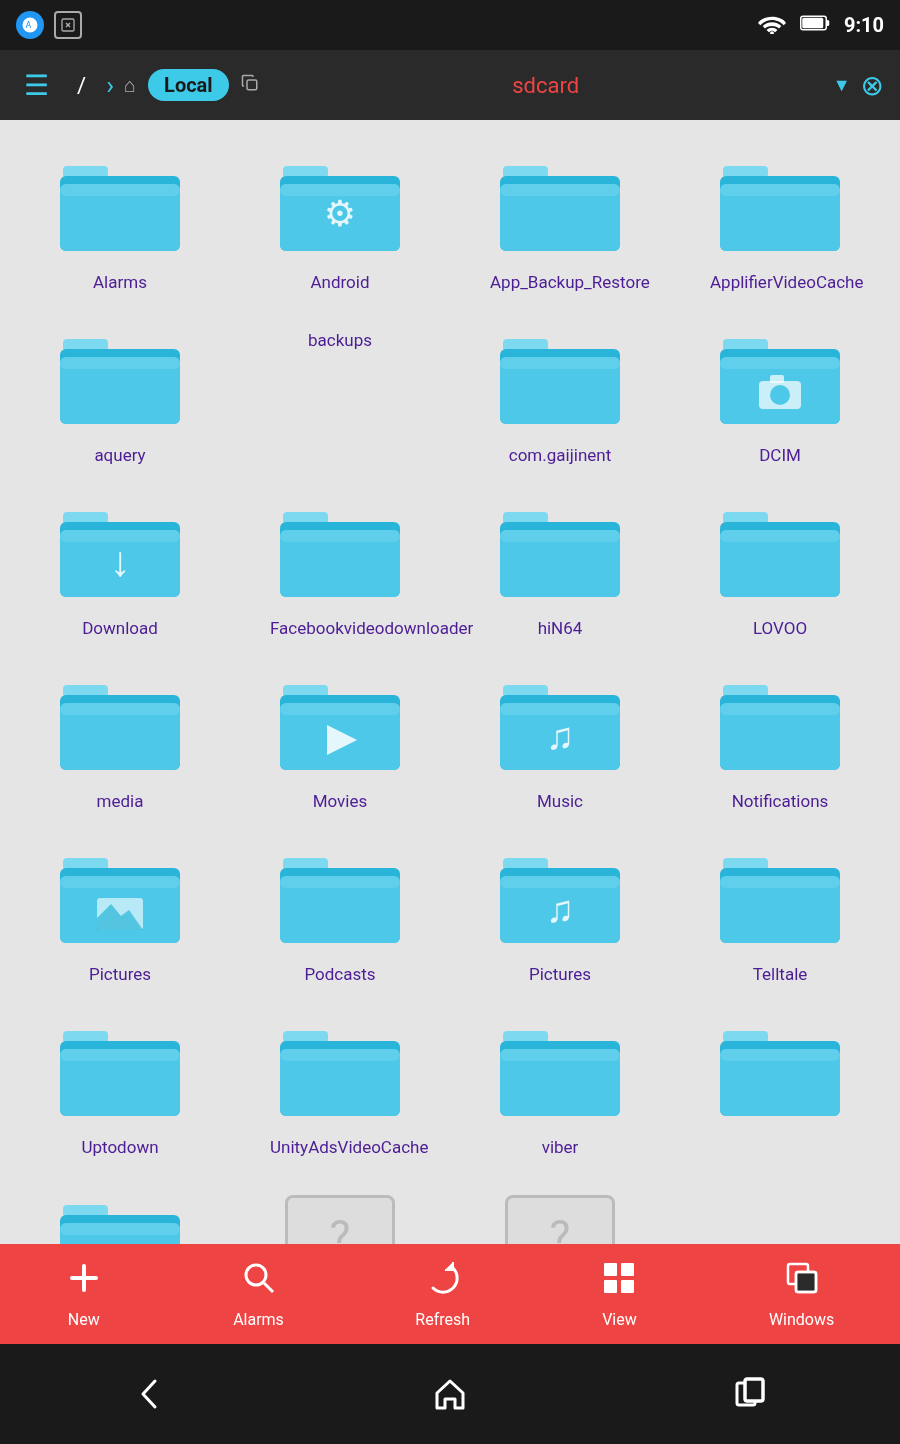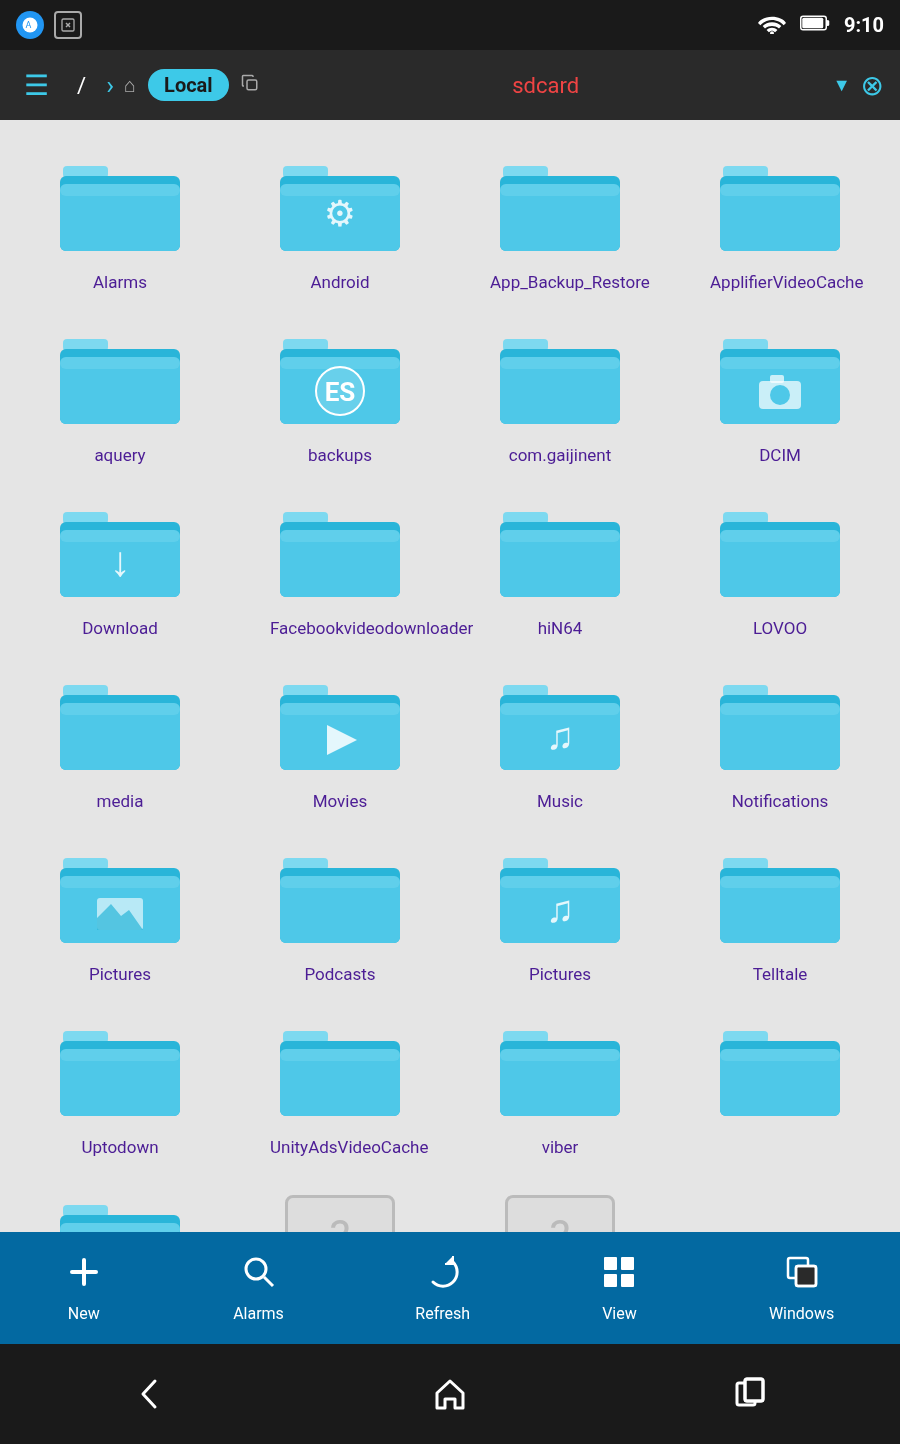--- a/index.html
+++ b/index.html
@@ -162,22 +162,22 @@
       font-size: 17px;
       color: #4c1d95;
       text-align: center;
       line-height: 1.3;
       max-width: 140px;
     }
 
     
     #bottom-toolbar {
       width: 900px;
-      height: 112px;
-      background: #0369a1;
+      height: 100px;
+      background: #ef4444;
       display: flex;
       align-items: center;
       justify-content: space-around;
       position: absolute;
       bottom: 100px;
       left: 0;
     }
 
     .toolbar-btn {
       display: flex;
@@ -347,33 +347,20 @@
       <rect x="5" y="20" width="120" height="75" rx="6" fill="#29b5d9"></rect>
 
       <rect x="5" y="28" width="120" height="67" rx="6" fill="#4ec8e8"></rect>
 
       <rect x="5" y="28" width="120" height="12" rx="6" fill="#7dd9f0" opacity="0.4"></rect>
 
     </svg></div>
         <span class="folder-label">aquery</span>
       </div>
       <div class="folder-item">
-        <div class="folder-icon"><svg class="folder-svg" viewBox="0 0 130 105" xmlns="http://www.w3.org/2000/svg">
-
-      <rect x="8" y="10" width="45" height="12" rx="4" fill="#7dd9f0"></rect>
-
-      <rect x="5" y="20" width="120" height="75" rx="6" fill="#29b5d9"></rect>
-
-      <rect x="5" y="28" width="120" height="67" rx="6" fill="#4ec8e8"></rect>
-
-      <rect x="5" y="28" width="120" height="12" rx="6" fill="#7dd9f0" opacity="0.4"></rect>
-
-        <circle cx="65" cy="62" r="24" fill="rgba(255,255,255,0.15)" stroke="white" stroke-width="2"></circle>
-        <text x="65" y="72" text-anchor="middle" font-size="26" font-weight="bold" fill="white">ES</text>
-    </svg></div>
         <span class="folder-label">backups</span>
       </div>
       <div class="folder-item">
         <div class="folder-icon"><svg class="folder-svg" viewBox="0 0 130 105" xmlns="http://www.w3.org/2000/svg">
 
       <rect x="8" y="10" width="45" height="12" rx="4" fill="#7dd9f0"></rect>
 
       <rect x="5" y="20" width="120" height="75" rx="6" fill="#29b5d9"></rect>
 
       <rect x="5" y="28" width="120" height="67" rx="6" fill="#4ec8e8"></rect>

